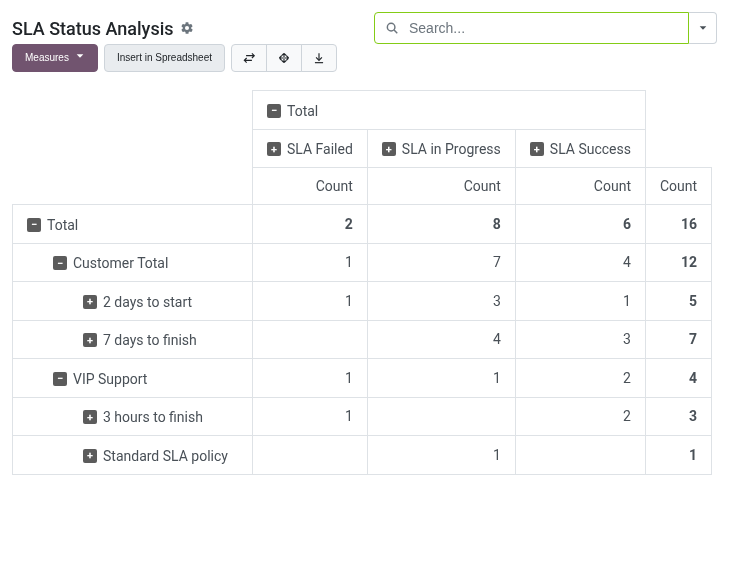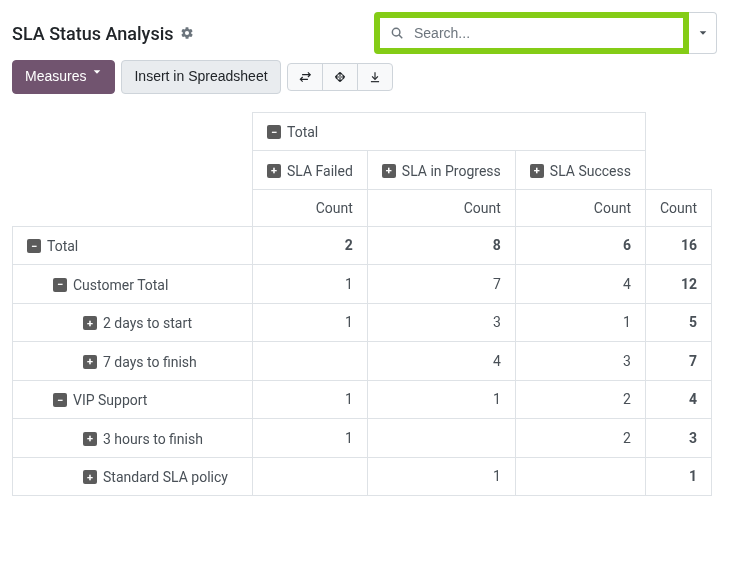--- a/index.html
+++ b/index.html
@@ -29,21 +29,21 @@
     color: #212529;
   }
   .gear-icon { color: #6c757d; font-size: 14px; cursor: pointer; }
   .search-group {
     display: flex;
     align-items: stretch;
     width: 345px;
   }
   .search-box {
     flex: 1;
-    border: 6px solid #84cc16;
+    border: 1px solid #84cc16;
     border-radius: 4px 0 0 4px;
     padding: 6px 10px;
     display: flex;
     align-items: center;
     gap: 8px;
     background: #fff;
   }
   .search-box input {
     border: none;
     outline: none;
@@ -70,26 +70,25 @@
     align-items: center;
     gap: 6px;
     margin-bottom: 18px;
   }
   .btn {
     border: 1px solid #ced4da;
     background: #efefef88;
     color: #212529;
     padding: 6px 12px;
     border-radius: 4px;
-    font-size: 14px;
+    font-size: 10px;
     cursor: pointer;
     display: inline-flex;
     gap: 6px;
     line-height: 1.4;
-    margin-top: 6px;
   }
   .btn-primary {
     background: #71546f;
     border-color: #71546f;
     color: #fff;
   }
   .btn-icon {
     width: 36px;
     justify-content: center;
     padding: 6px 0;

